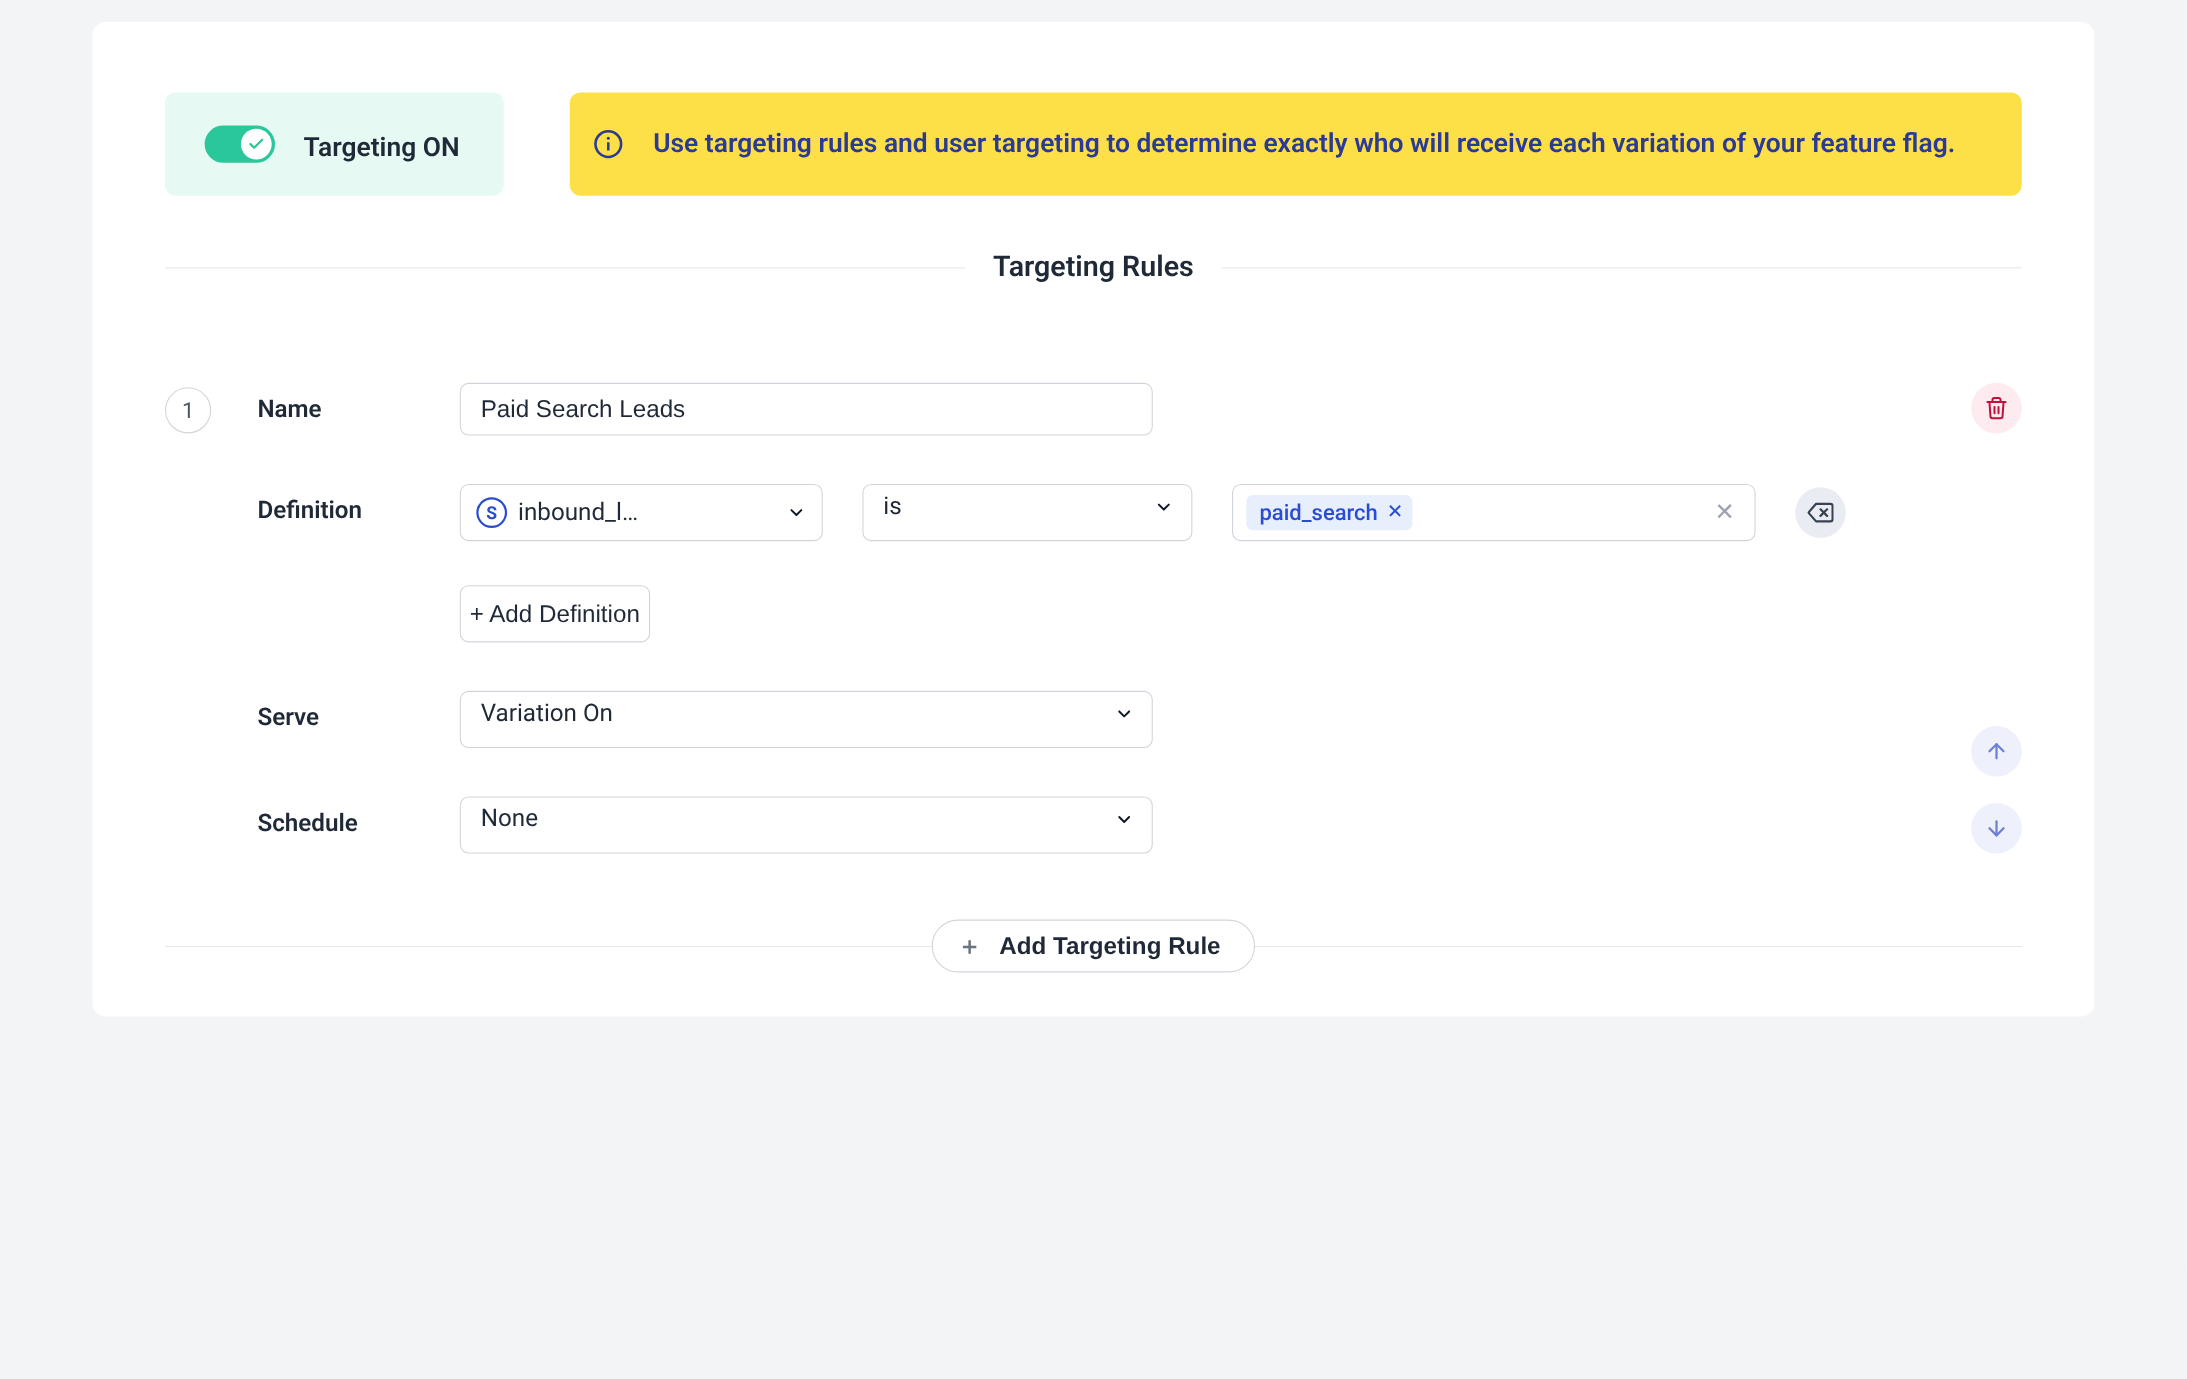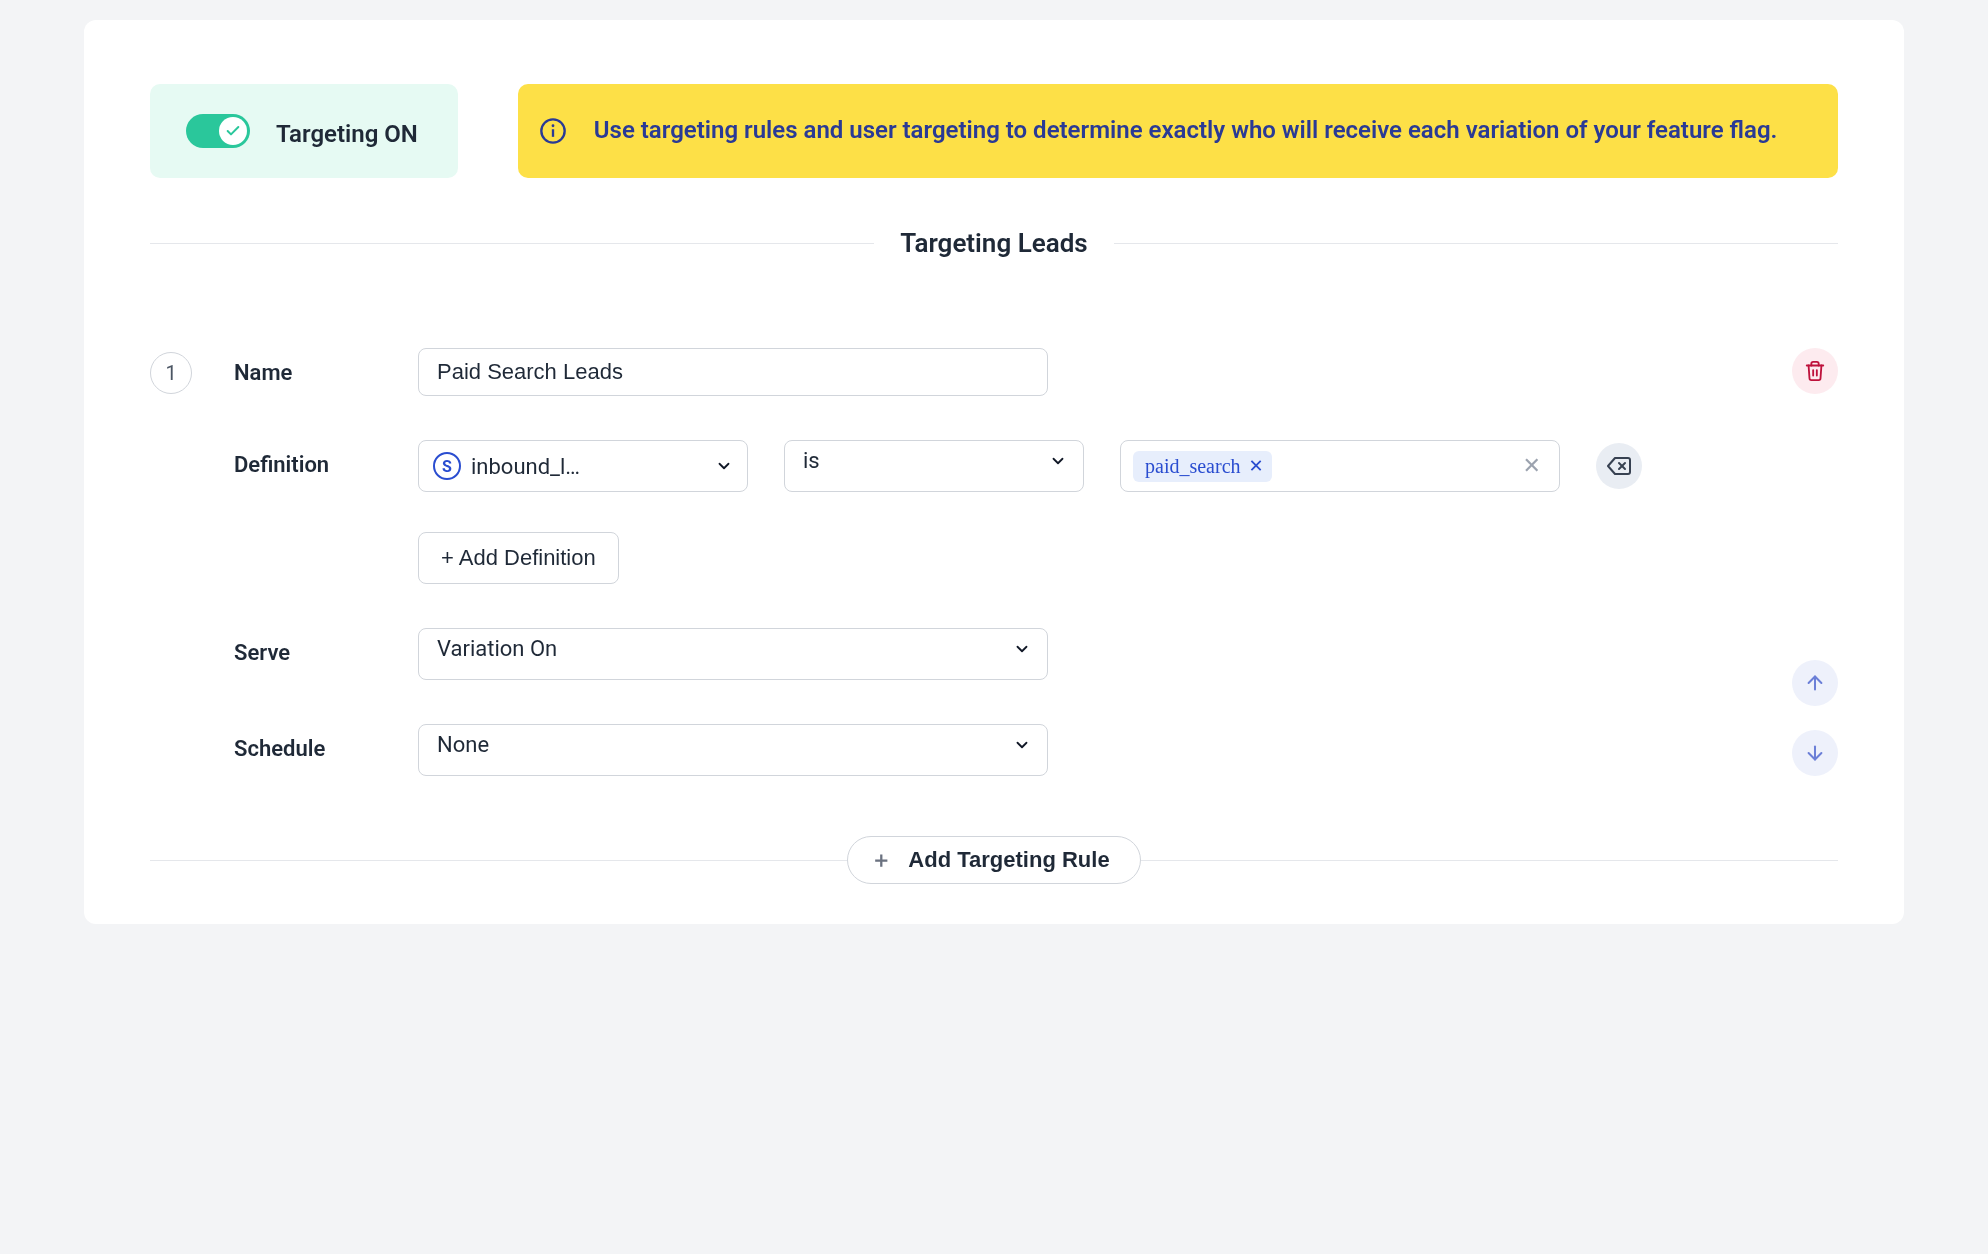--- a/index.html
+++ b/index.html
@@ -182,29 +182,28 @@
     border-radius: 50%;
     display: inline-flex; align-items: center; justify-content: center;
     color: #2a4dd0;
     font-weight: 700;
     font-size: 16px;
     flex-shrink: 0;
   }
   .attr-text { flex: 1; white-space: nowrap; overflow: hidden; text-overflow: ellipsis; }
   .op-select { width: 300px; }
   .tag-input {
-    width: 440px;
+    width: 476px;
     height: 52px;
     border: 1.5px solid #d1d5db;
     border-radius: 8px;
     display: inline-flex;
     align-items: center;
     padding: 0 12px;
     gap: 10px;
-    font-family: Liberation Serif, serif;
   }
   .tag {
     background: #e7eefc;
     color: #2a4dd0;
     font-size: 20px;
     font-weight: 500;
     border-radius: 6px;
     padding: 4px 8px 4px 12px;
     display: inline-flex;
     align-items: center;
@@ -220,21 +219,21 @@
     color: #9ca3af;
     font-size: 22px;
     cursor: pointer;
     padding: 4px 6px;
   }
   .secondary-btn {
     height: 52px;
     border: 1.5px solid #d1d5db;
     border-radius: 8px;
     background: #ffffff;
-    padding: 0 22px;
+    padding: 0 8px;
     font-size: 22px;
     color: #1f2937;
     font-weight: 500;
     cursor: pointer;
     display: inline-flex;
     align-items: center;
     gap: 8px;
   }
   .wide-select { width: 630px; }
   .rule-reorder {
@@ -296,21 +295,21 @@
             <circle cx="12" cy="12" r="10"></circle>
             <line x1="12" y1="10.5" x2="12" y2="17"></line>
             <circle cx="12" cy="7.5" r="1.2" fill="#2a3a95" stroke="none"></circle>
           </svg>
       </div>
       <div class="info-banner-text">Use targeting rules and user targeting to determine exactly who will receive each variation of your feature flag.</div>
     </div>
   </div>
 
   <div class="section-heading-row">
-    <span class="section-heading">Targeting Leads</span>
+    <span class="section-heading">Targeting Rules</span>
   </div>
 
   <div class="rule-block">
 
     <div>
       <div class="rule-number">1</div>
     </div>
     <div class="field-label">Name</div>
     <div class="controls-cell">
       <input type="text" class="text-input" value="Paid Search Leads" style="">

